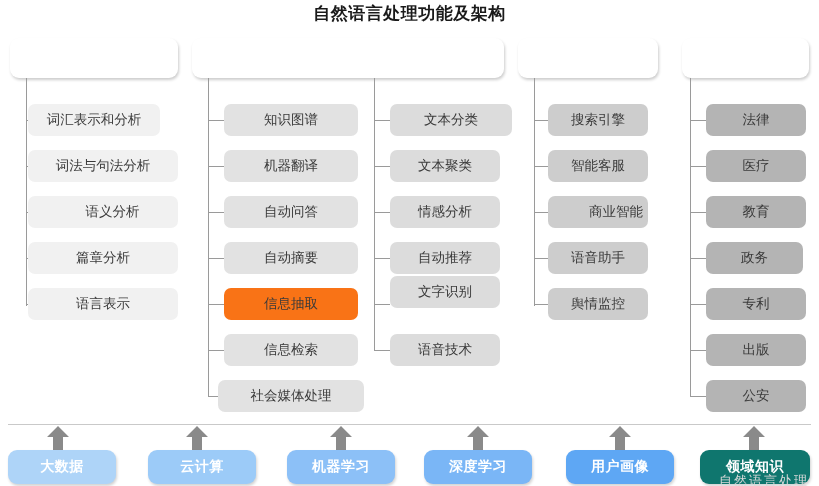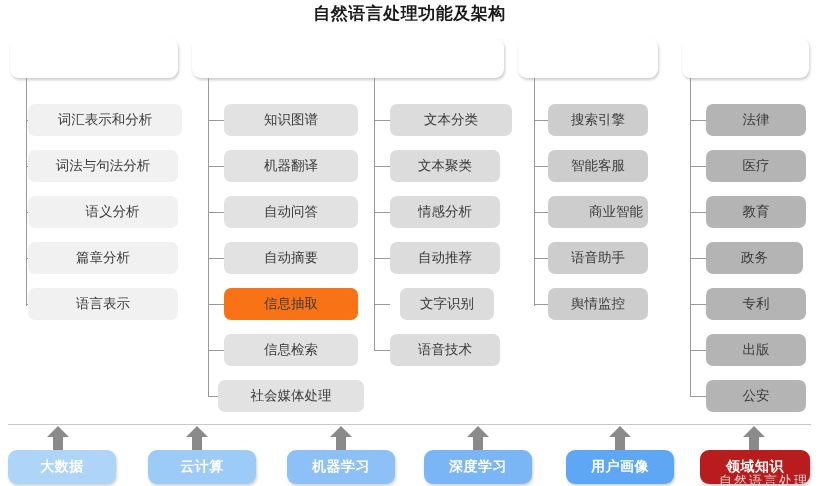--- a/index.html
+++ b/index.html
@@ -142,21 +142,21 @@
     <span>垂直应用</span>
   </div>
 
   <div class="spine" style="left:26px; top:78px; height:228px;"></div>
   <div class="spine" style="left:208px; top:78px; height:318px;"></div>
   <div class="spine" style="left:374px; top:78px; height:272px;"></div>
   <div class="spine" style="left:534px; top:78px; height:228px;"></div>
   <div class="spine" style="left:690px; top:78px; height:318px;"></div>
 
   <div class="stub" style="left:26px; top:120px; width:16px;"></div>
-  <div class="item-box" style="left:28px; top:104px; width:154px; background:#f1f1f1;">
+  <div class="item-box" style="left:28px; top:104px; width:132px; background:#f1f1f1;">
     <span>词汇表示和分析</span>
   </div>
 
   <div class="stub" style="left:26px; top:166px; width:16px;"></div>
   <div class="item-box" style="left:28px; top:150px; width:150px; background:#f1f1f1;">
     <span>词法与句法分析</span>
   </div>
 
   <div class="stub" style="left:26px; top:212px; width:16px;"></div>
   <div class="item-box" style="left:28px; top:196px; width:150px; background:#f1f1f1;padding-left:19px;">
@@ -222,21 +222,21 @@
   <div class="item-box" style="left:390px; top:196px; width:110px; background:#dcdcdc;">
     <span>情感分析</span>
   </div>
 
   <div class="stub" style="left:374px; top:258px; width:16px;"></div>
   <div class="item-box" style="left:390px; top:242px; width:110px; background:#dcdcdc;">
     <span>自动推荐</span>
   </div>
 
   <div class="stub" style="left:374px; top:304px; width:16px;"></div>
-  <div class="item-box" style="left:390px; top:288px; width:94px; background:#dcdcdc;margin-left:10px;">
+  <div class="item-box" style="left:390px; top:276px; width:110px; background:#dcdcdc;">
     <span>文字识别</span>
   </div>
 
   <div class="stub" style="left:374px; top:350px; width:16px;"></div>
   <div class="item-box" style="left:390px; top:334px; width:110px; background:#dcdcdc;">
     <span>语音技术</span>
   </div>
 
   <div class="stub" style="left:534px; top:120px; width:16px;"></div>
   <div class="item-box" style="left:548px; top:104px; width:100px; background:#cdcdcd;">
@@ -339,19 +339,19 @@
   </div>
   <div class="base-box" style="left:287px; top:450px; width:108px; background:#8cc0f7;">
     <span>机器学习</span>
   </div>
   <div class="base-box" style="left:424px; top:450px; width:108px; background:#7ab6f6;">
     <span>深度学习</span>
   </div>
   <div class="base-box" style="left:566px; top:450px; width:108px; background:#5ea7f4;">
     <span>用户画像</span>
   </div>
-  <div class="base-box" style="left:700px; top:450px; width:110px; background:#b91c1c;">
+  <div class="base-box" style="left:700px; top:450px; width:110px; background:#0f766e;">
     <span>领域知识</span>
   </div>
 
   <div class="watermark">自然语言处理</div>
 
 </div>
 
 </body></html>

